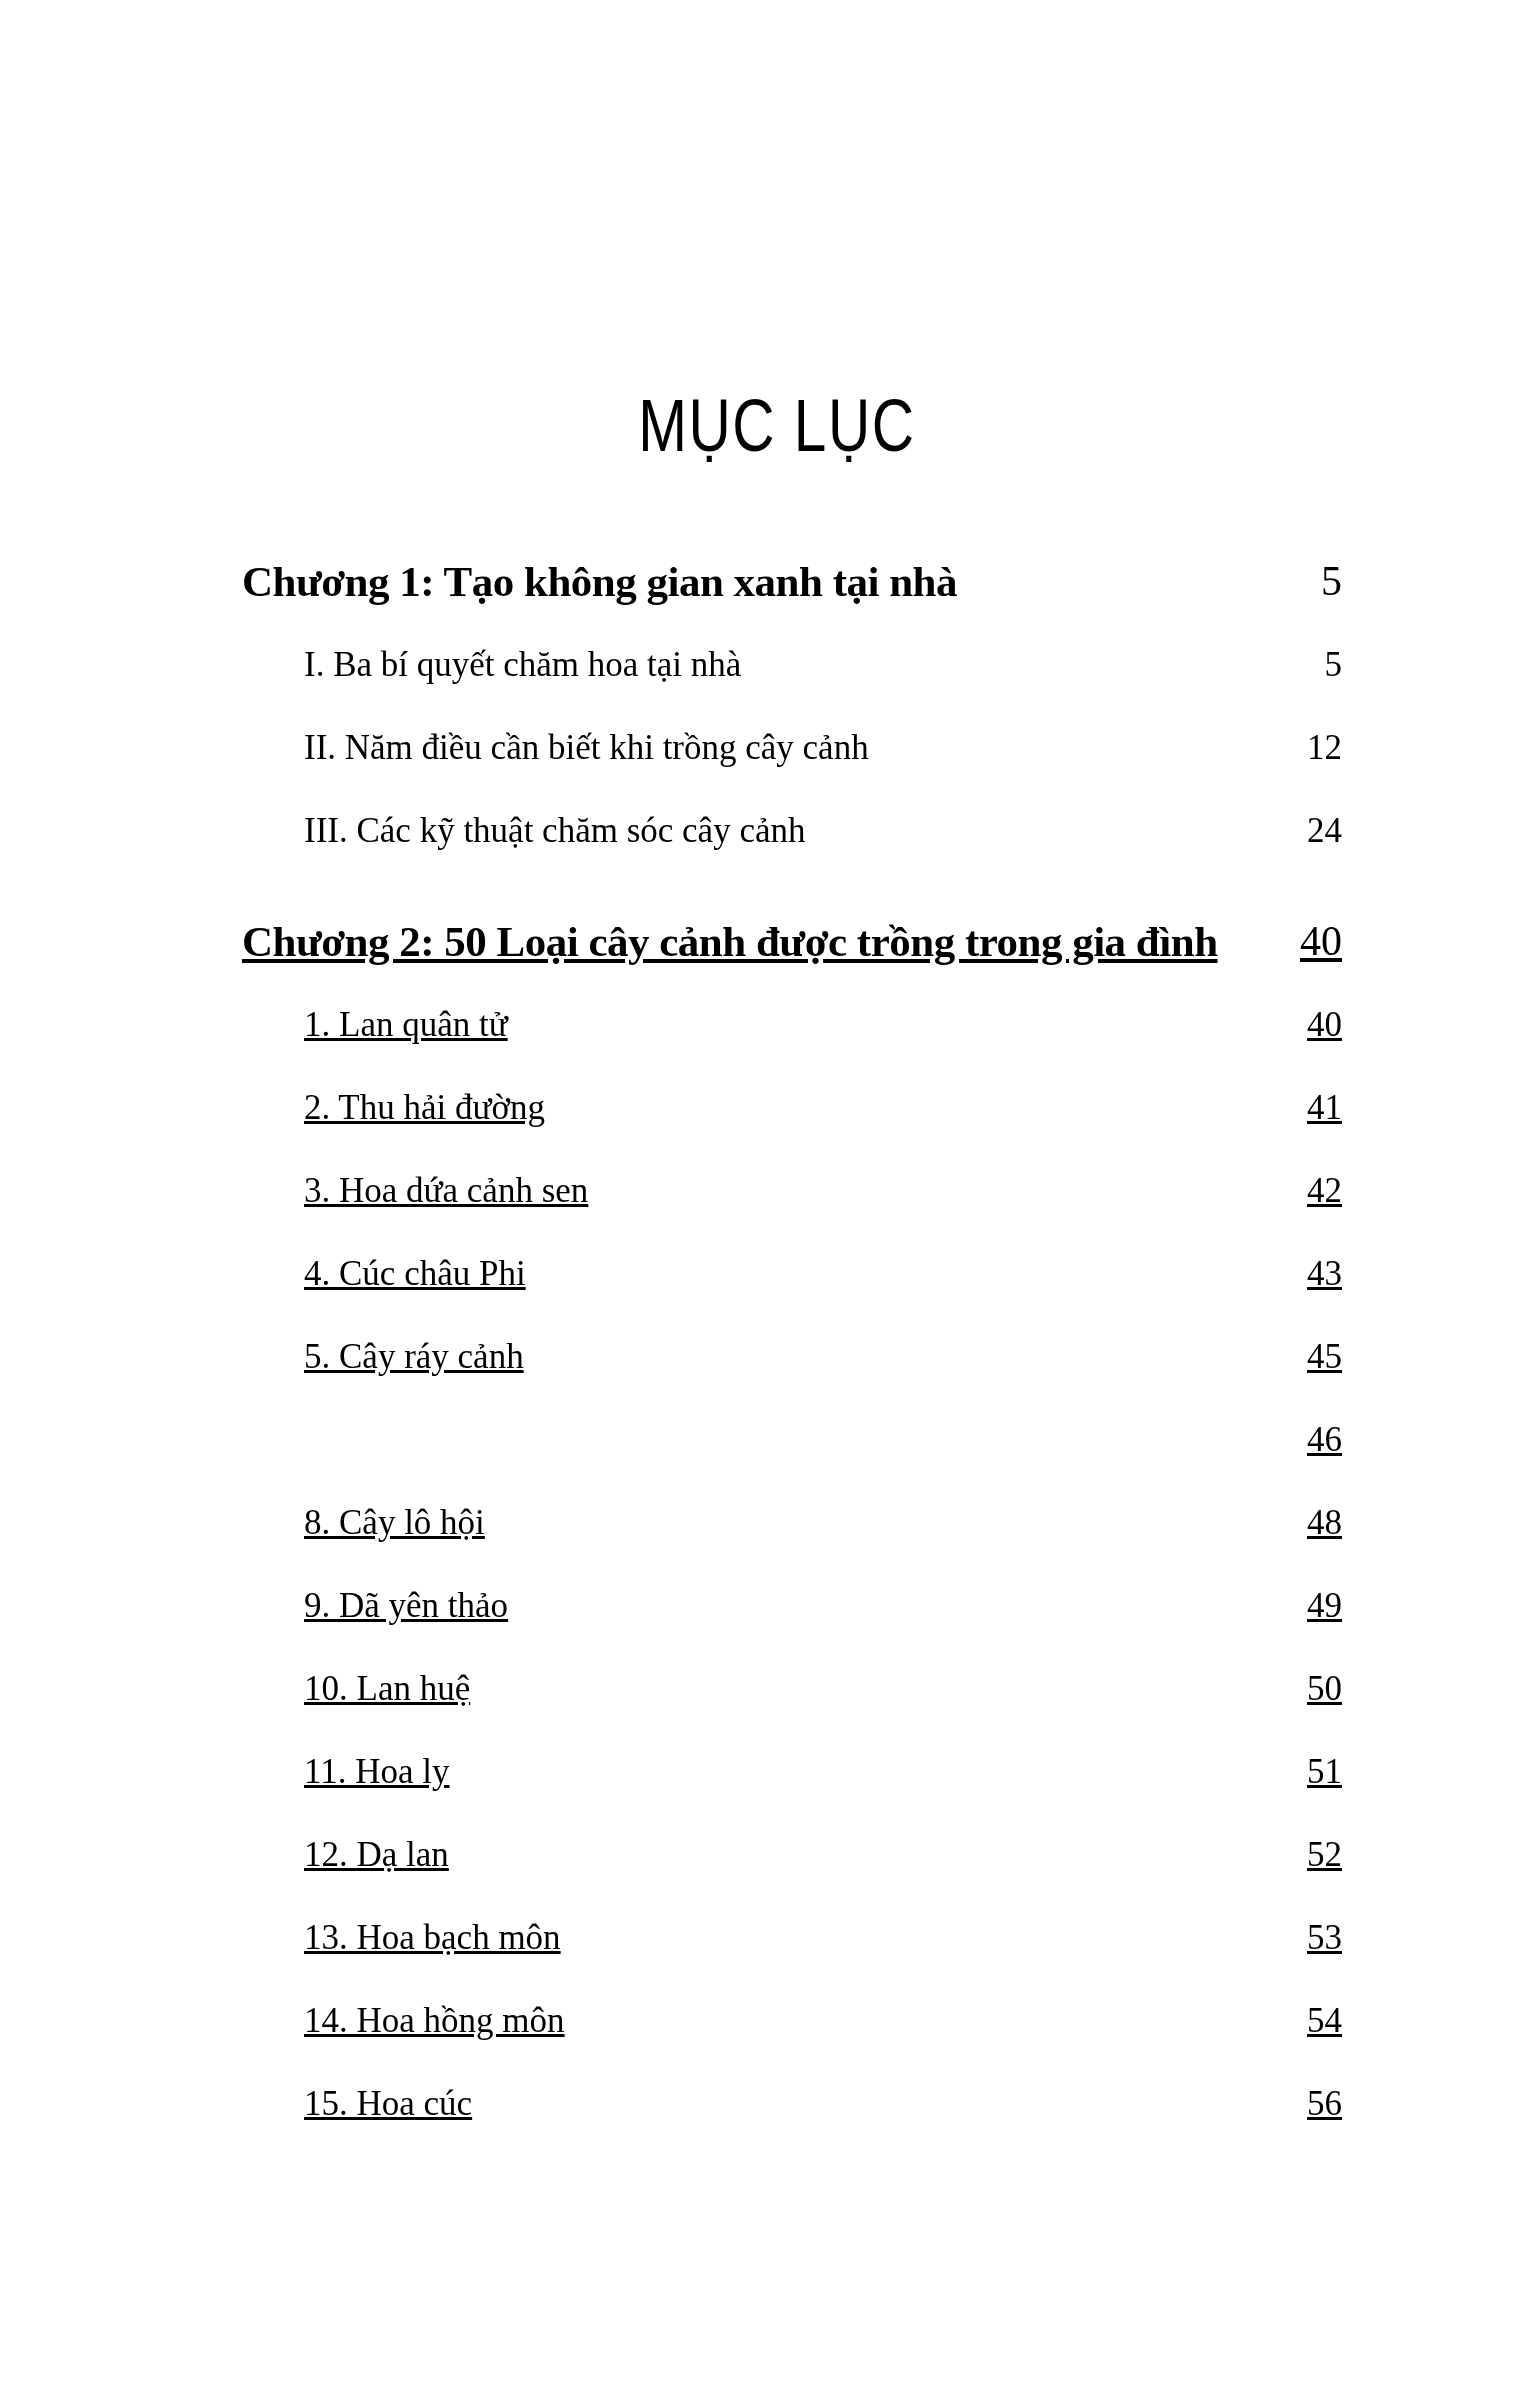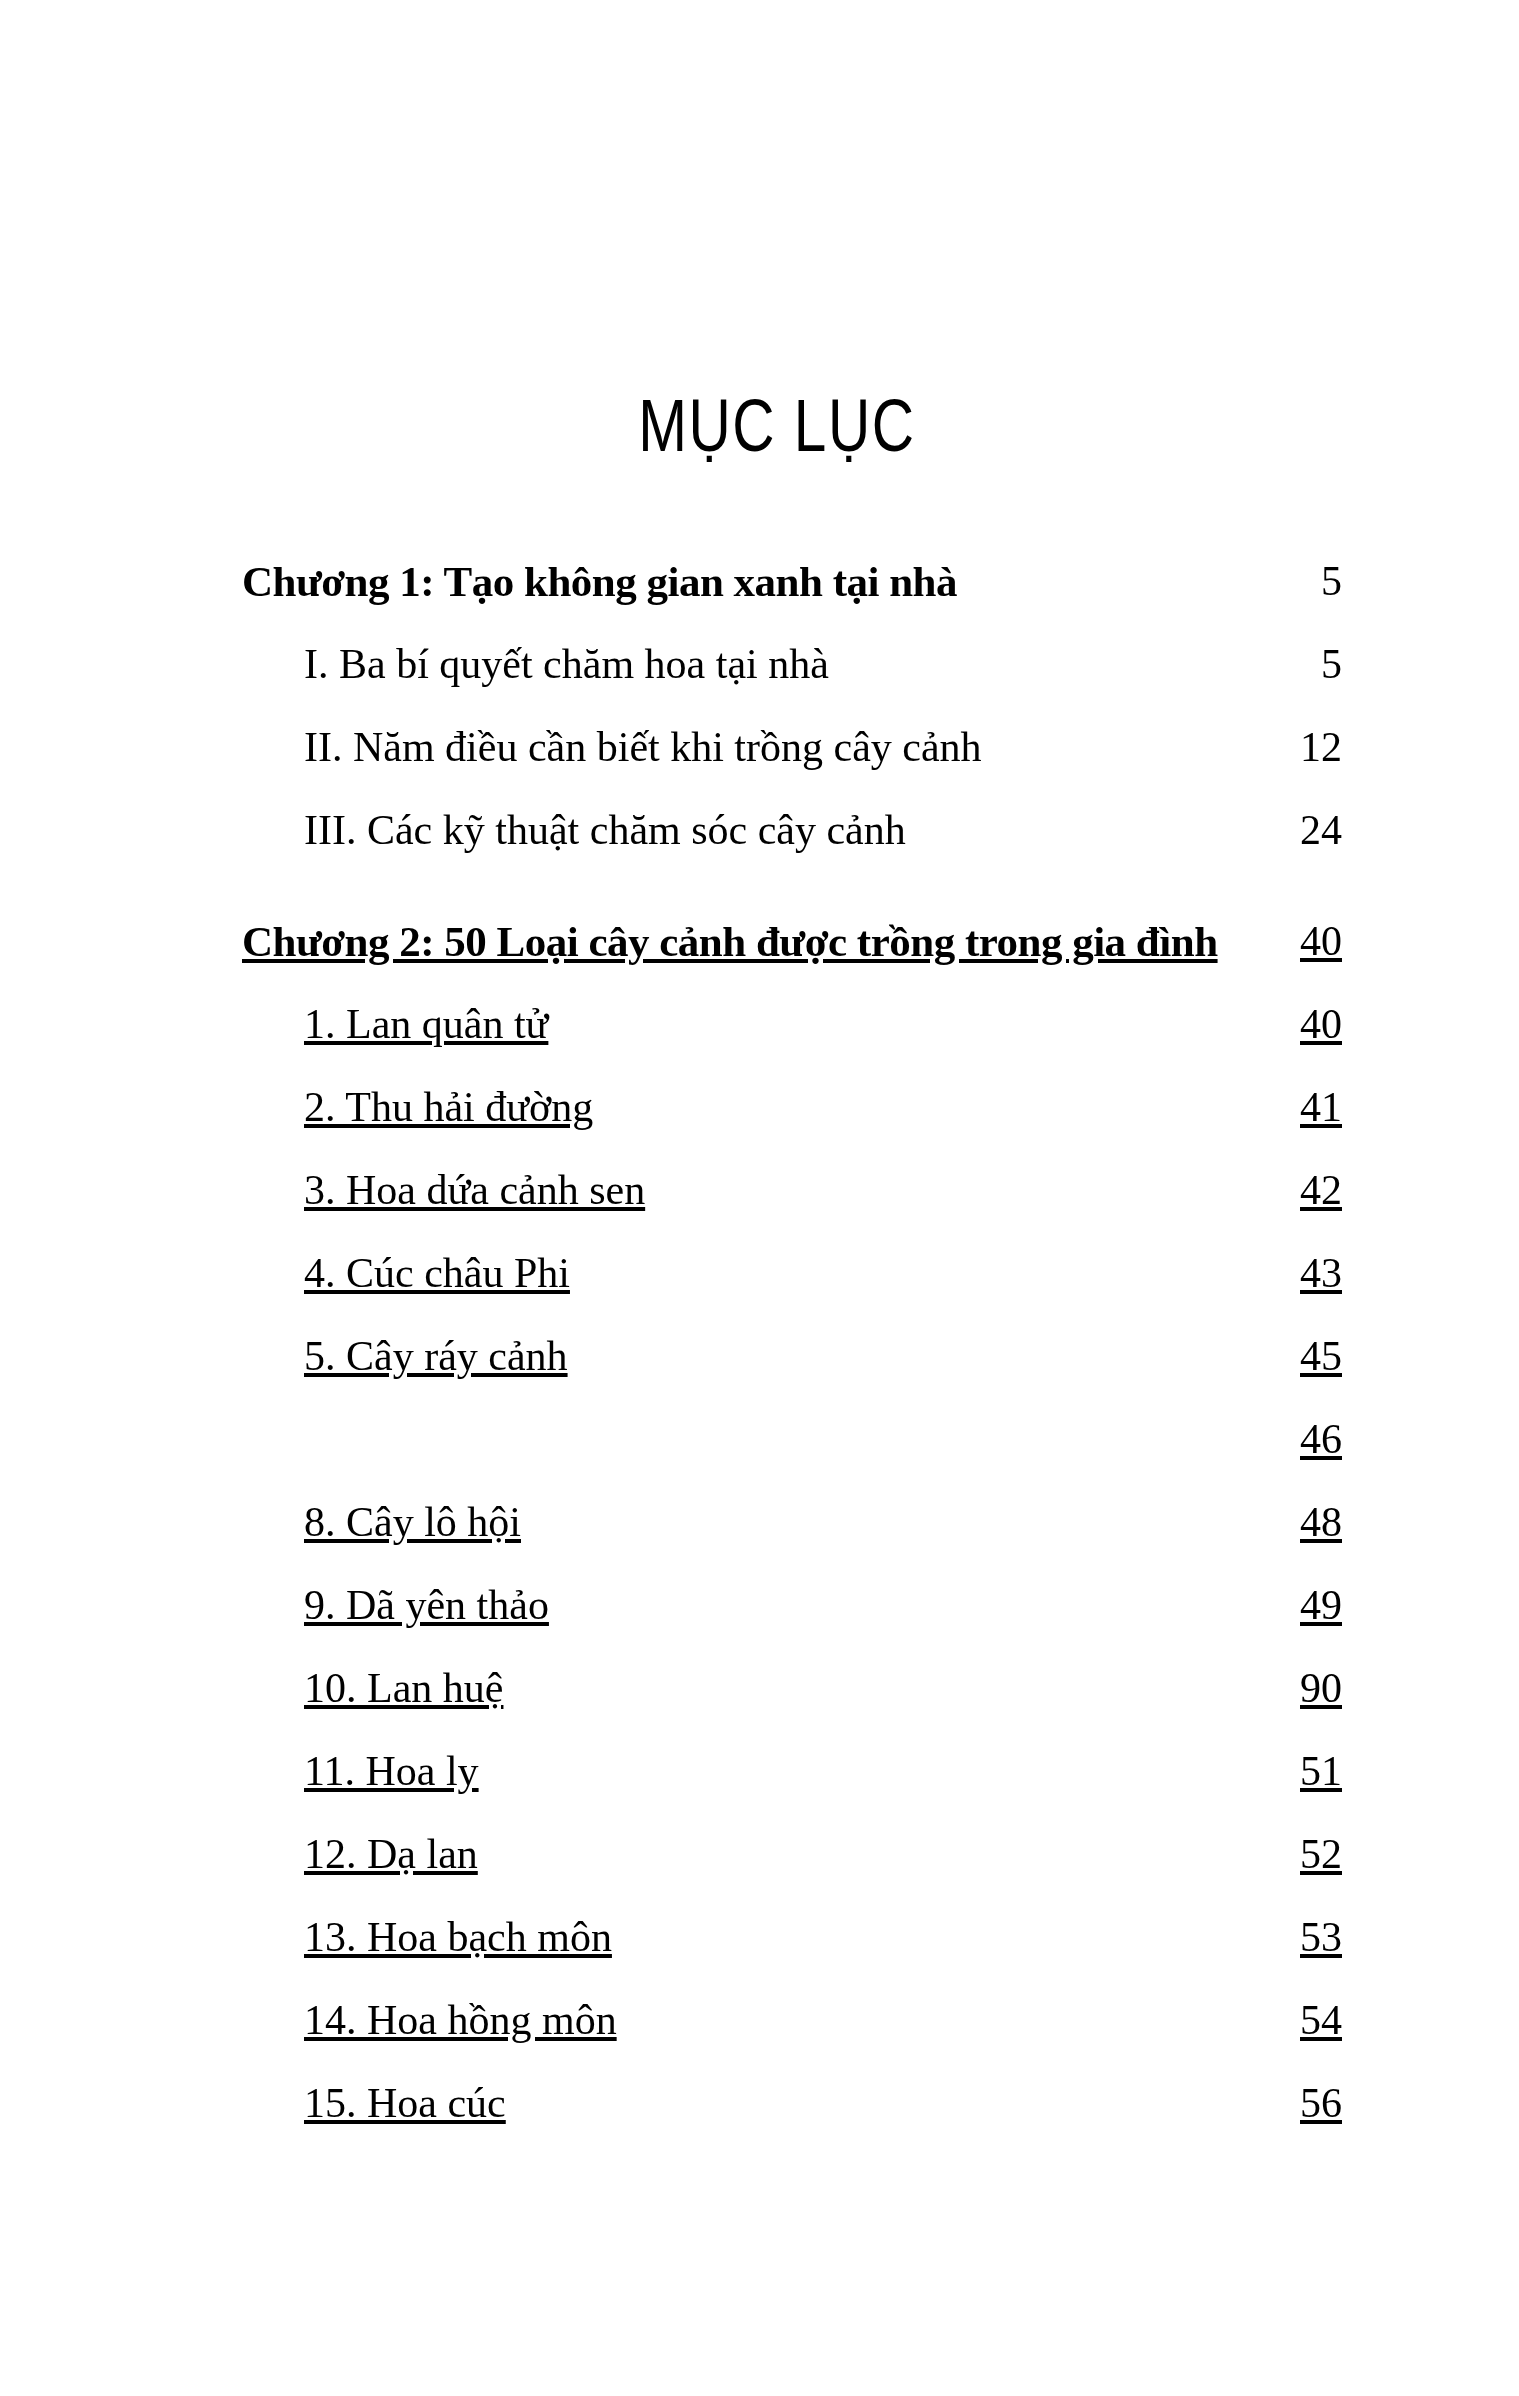--- a/index.html
+++ b/index.html
@@ -67,21 +67,21 @@
     font-weight: bold;
     font-size: 43px;
     letter-spacing: -0.5px;
   }
   .heading-row .num {
     font-weight: normal;
     font-size: 42px;
     letter-spacing: 0;
   }
   .item-row {
-    font-size: 42px;
+    font-size: 35px;
   }
   .item-row .label {
     padding-left: 62px;
   }
 </style>
 </head>
 <body>
 
 <div class="page">
   <div class="title-wrap">
@@ -152,21 +152,21 @@
     <span class="num">48</span>
   </div>
 
   <div class="row item-row">
     <span class="label">9. Dã yên thảo</span>
     <span class="num">49</span>
   </div>
 
   <div class="row item-row">
     <span class="label">10. Lan huệ</span>
-    <span class="num">90</span>
+    <span class="num">50</span>
   </div>
 
   <div class="row item-row">
     <span class="label">11. Hoa ly</span>
     <span class="num">51</span>
   </div>
 
   <div class="row item-row">
     <span class="label">12. Dạ lan</span>
     <span class="num">52</span>

